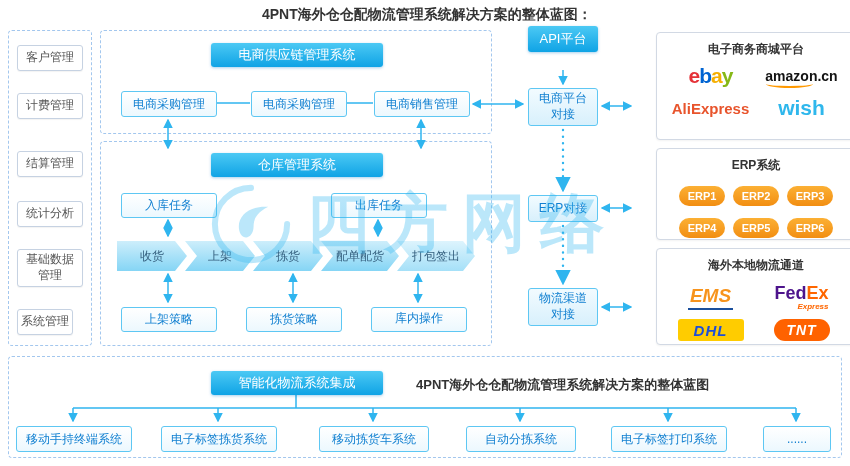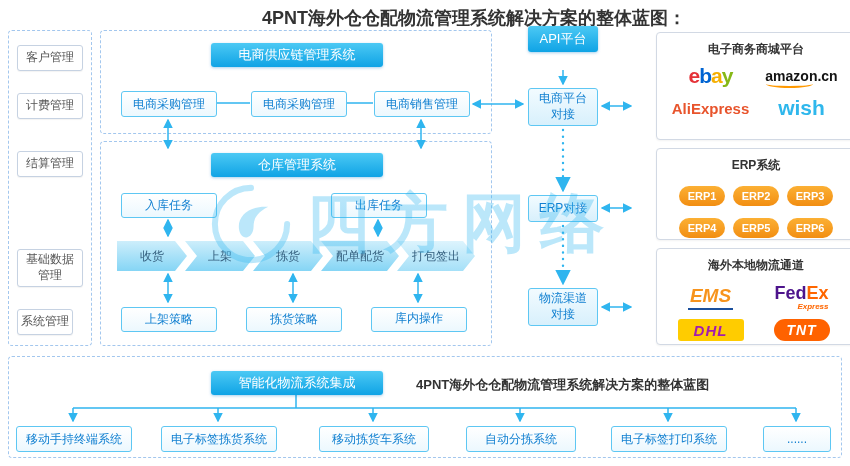--- a/index.html
+++ b/index.html
@@ -1,19 +1,19 @@
 <!DOCTYPE html>
 <html><head>
 <meta charset="utf-8">
 <style>
   * { box-sizing: border-box; margin: 0; padding: 0; }
   body { background:#fff; font-family:"Liberation Sans","DejaVu Sans",sans-serif; }
   .canvas { position:relative; width:850px; height:466px; background:#fff; overflow:hidden; }
 
-  .page-title { position:absolute; left:262px; top:6px; font-size:18px; font-weight:bold; color:#333; }
+  .page-title { position:absolute; left:262px; top:6px; font-size:14px; font-weight:bold; color:#333; }
 
   .dashed { position:absolute; border:1px dashed #a3c7ee; border-radius:4px; background:transparent; }
 
   .hdr { position:absolute; background:linear-gradient(180deg,#4cc9f4,#0fa3e5); color:#fff;
          font-size:13px; display:flex; align-items:center; justify-content:center;
          border-radius:3px; box-shadow:0 1px 3px rgba(0,120,200,.35); z-index:10; }
 
   .node { position:absolute; background:linear-gradient(180deg,#ffffff,#ecf8fe);
           border:1px solid #5ec7f3; color:#1280d1; font-size:12px; display:flex;
           align-items:center; justify-content:center; border-radius:3px; text-align:center;
@@ -51,21 +51,21 @@
   .logo-amazon { position:relative; font-size:14px; font-weight:bold; color:#131313; }
   .logo-amazon::after { content:""; position:absolute; left:1px; right:34%; bottom:-4px; height:6px;
                         border-bottom:2px solid #ff9900; border-radius:0 0 100% 100%; }
   .logo-ali { font-size:15px; font-weight:bold; color:#e8542c; }
   .logo-wish { font-size:21px; font-weight:bold; color:#2fb7ec; }
   .logo-ems { font-size:19px; font-weight:bold; font-style:italic; color:#f7941d; border-bottom:2px solid #1a4f9c; padding:0 2px 1px; }
   .logo-fedex { font-size:18px; font-weight:bold; display:flex; flex-direction:column; align-items:flex-end; line-height:1; }
   .logo-fedex .p1{color:#4d148c}.logo-fedex .p2{color:#ff6600}
   .logo-fedex .sub{font-size:8px; color:#ff6600; font-style:italic; margin-top:1px;}
   .logo-dhl { width:66px; height:22px; background:#ffcc00; border-radius:3px; display:flex; align-items:center;
-              justify-content:center; color:#a21caf; font-weight:bold; font-style:italic; font-size:15px; letter-spacing:1px; }
+              justify-content:center; color:#1d4ed8; font-weight:bold; font-style:italic; font-size:15px; letter-spacing:1px; }
   .logo-tnt { width:56px; height:22px; background:#ff6200; border-radius:11px; display:flex; align-items:center;
               justify-content:center; color:#fff; font-weight:bold; font-style:italic; font-size:14px; letter-spacing:1px; }
 
   .caption { position:absolute; font-size:13px; font-weight:bold; color:#333; z-index:10; }
 
   .overlay { position:absolute; left:0; top:0; z-index:5; pointer-events:none; }
 
   .watermark { position:absolute; left:208px; top:180px; display:flex; align-items:center; gap:12px;
                opacity:.32; z-index:60; pointer-events:none; }
   .wm-logo { width:86px; height:86px; }
@@ -75,20 +75,21 @@
 <body>
 
 <div class="canvas">
 
   <div class="page-title">4PNT海外仓仓配物流管理系统解决方案的整体蓝图：</div>
 
   <div class="dashed" style="left:8px; top:30px; width:84px; height:316px;">
     <div class="side" style="left:8px; top:14px;  width:66px; height:26px;">客户管理</div>
     <div class="side" style="left:8px; top:62px;  width:66px; height:26px;">计费管理</div>
     <div class="side" style="left:8px; top:120px; width:66px; height:26px;">结算管理</div>
+    <div class="side" style="left:8px; top:170px; width:66px; height:26px;">统计分析</div>
     <div class="side" style="left:8px; top:218px; width:66px; height:38px;">基础数据
 管理</div>
     <div class="side" style="left:8px; top:278px; width:56px; height:26px;">系统管理</div>
   </div>
 
   <div class="dashed" style="left:100px; top:30px; width:392px; height:104px;">
     <div class="hdr" style="left:110px; top:12px; width:172px; height:24px;">电商供应链管理系统</div>
     <div class="node" style="left:20px;  top:60px; width:96px; height:26px;">电商采购管理</div>
     <div class="node" style="left:150px; top:60px; width:96px; height:26px;">电商采购管理</div>
     <div class="node" style="left:273px; top:60px; width:96px; height:26px;">电商销售管理</div>

